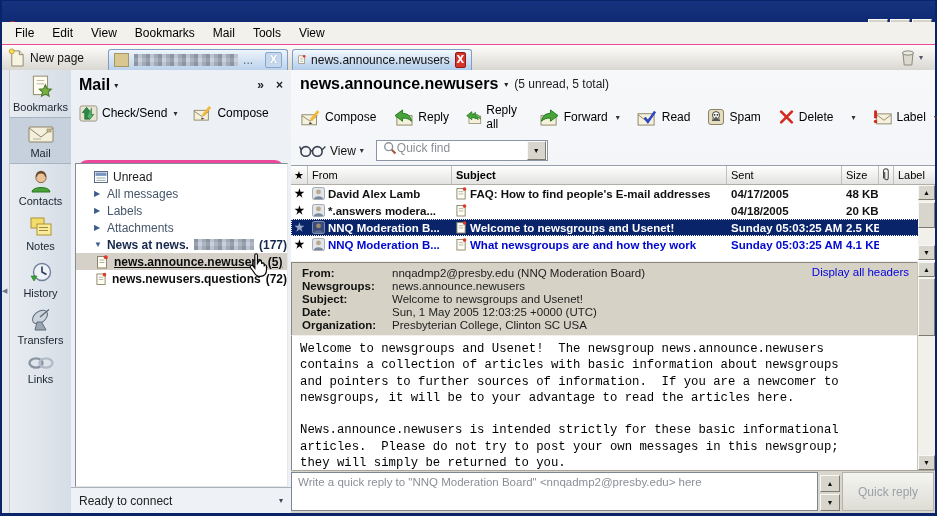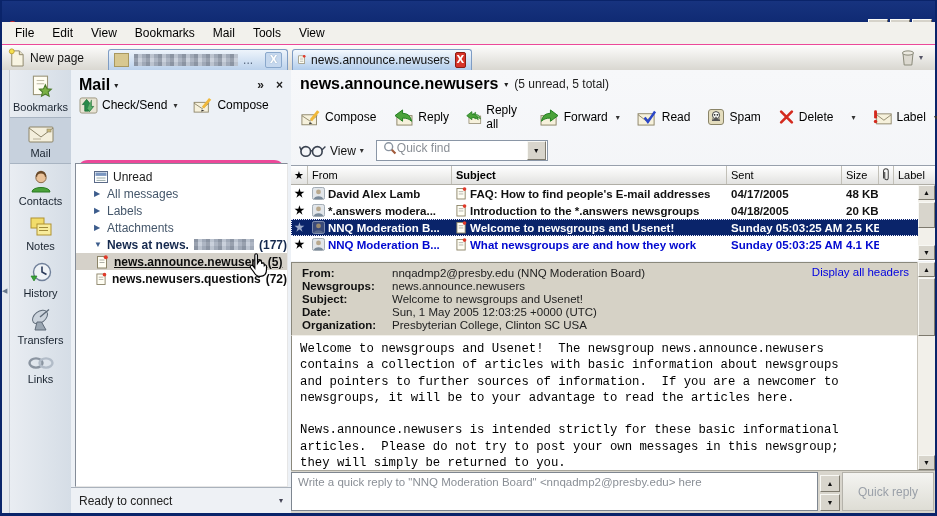--- a/index.html
+++ b/index.html
@@ -44,21 +44,21 @@
   
   #sidebar{left:8px;top:0;bottom:0;width:61px;background:linear-gradient(90deg,#e9edf2,#d5dde6);border-right:1px solid #aeb8c4;}
   .side-item{display:flex;flex-direction:column;align-items:center;padding:5px 0 4px;gap:2px;}
   .side-item .lbl{font-size:11px;color:#1a2430;}
   .side-item.selected{background:#c7d1dd;border-top:1px solid #a8b4c2;border-bottom:1px solid #a8b4c2;}
   
   #mailpanel{left:69px;top:0;bottom:0;width:220px;background:#edf1f6;border-right:1px solid #98a2ae;}
   #mp-head{top:2px;left:0;right:0;height:26px;display:flex;align-items:center;padding:0 8px;}
   #mp-title{font-size:16px;font-weight:bold;color:#000;}
   #mp-headbtns{margin-left:auto;display:flex;gap:12px;font-size:12px;color:#222;font-weight:bold;}
-  #mp-actions{top:20px;left:0;right:0;height:30px;display:flex;align-items:center;gap:16px;padding-left:8px;}
+  #mp-actions{top:28px;left:0;right:0;height:30px;display:flex;align-items:center;gap:16px;padding-left:8px;}
   .mbtn{display:flex;align-items:center;gap:4px;color:#000;}
   .mbtn .dd{font-size:8px;color:#333;margin-left:2px;}
   #mp-search{top:63px;left:6px;right:6px;height:23px;background:#fff;border:6px solid #ec4899;border-radius:11px;
              display:flex;align-items:center;gap:6px;padding:0 8px;box-sizing:border-box;color:#404040;margin-top:27px;}
   #mp-tree{top:93px;left:4px;right:3px;bottom:26px;background:#fff;border:1px solid;border-color:#848c98 #e6e6e6 #e6e6e6 #848c98;
            padding-top:4px;overflow:hidden;}
   .trow{height:17px;display:flex;align-items:center;gap:5px;padding-left:18px;white-space:nowrap;}
   .trow .tri{font-size:8px;color:#3c5c8c;width:8px;}
   .t-plain{color:#44566a;}
   .t-unread{color:#1a1a1a;}
@@ -503,21 +503,20 @@
             </svg>
           <span>*.answers modera...</span>
         </span>
         <span class="lc c-subj">
           <svg width="11" height="13" viewBox="0 0 12 14">
               <rect x="1" y="1.5" width="9" height="11.5" fill="#fffef4" stroke="#8c8468"></rect>
               <line x1="3" y1="5" x2="8" y2="5" stroke="#b0b0a8"></line>
               <line x1="3" y1="7.5" x2="8" y2="7.5" stroke="#b0b0a8"></line>
               <circle cx="9.3" cy="2.2" r="2" fill="#e03a2a"></circle>
             </svg>
-          <span>Introduction to the *.answers newsgroups</span>
         </span>
         <span class="lc c-sent">04/18/2005</span>
         <span class="lc c-size">20 KB</span>
         <span class="lc c-clip"></span>
           <span class="lc c-label"></span>
       </div>
       <div class="lrow selected">
         <span class="lc c-star">
             <span class="star">★</span>
           </span>

